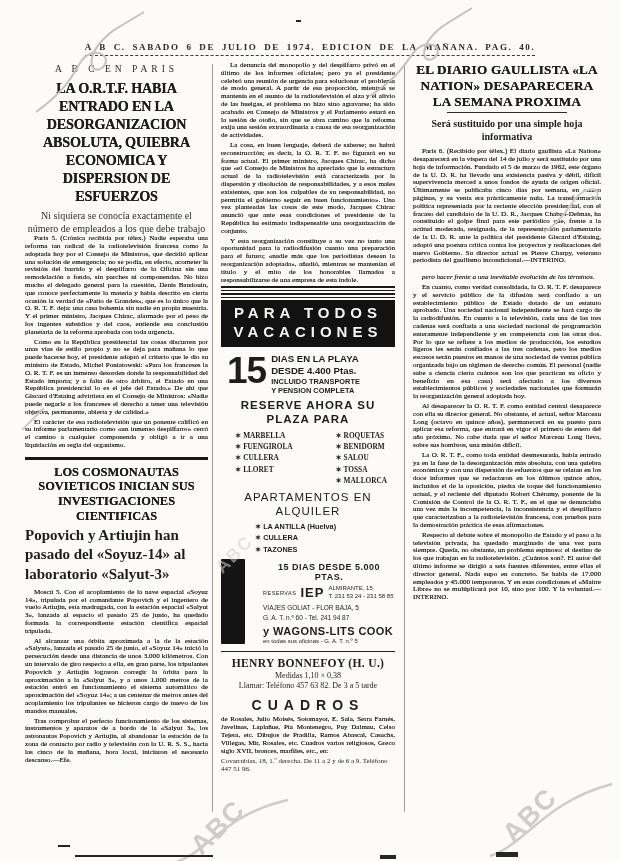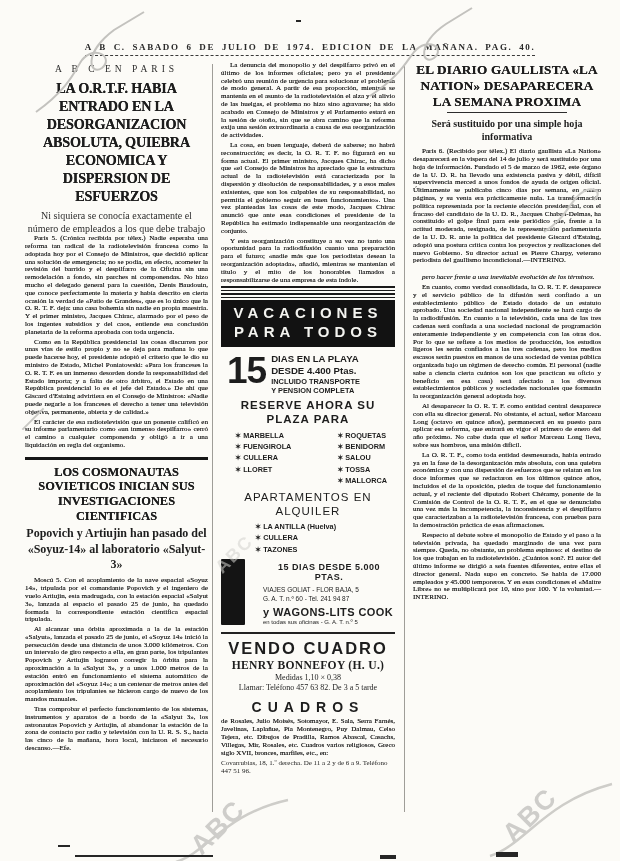--- a/index.html
+++ b/index.html
@@ -19,40 +19,40 @@
   
   .kicker{text-align:center;font-size:9.5px;letter-spacing:4px;margin:2px 0 5px;color:#2b2b2b;}
   .headline1{font-weight:bold;font-size:14.2px;line-height:1.27;text-align:center;margin-bottom:5px;
         letter-spacing:-0.2px;text-shadow:0 0 .4px #222;}
   .subhead{font-size:10px;line-height:1.25;text-align:center;color:#2d2d2d;}
   .bt{font-size:7.1px;line-height:1.1;text-align:justify;color:#262626;text-shadow:0 0 .3px #555;}
   .bt p, .bt .bp{margin:0 0 2px;text-indent:9px;}
   .italic{font-style:italic;}
   .thickrule{height:3px;background:#161616;margin:7px 0 5px;}
   .h2{font-weight:bold;font-size:12.4px;line-height:1.18;text-align:center;text-shadow:0 0 .4px #222;}
-  .subhead2{font-weight:bold;font-size:12px;line-height:1.28;text-align:center;margin:3px 0 5px;}
+  .subhead2{font-weight:bold;font-size:15px;line-height:1.28;margin:3px 0 5px;}
   .headline3{font-weight:bold;font-size:13.2px;line-height:1.22;text-align:center;letter-spacing:.2px;
         text-shadow:0 0 .4px #222;}
   .hl-rule{width:64%;height:1px;background:#2c2c2c;margin:2px auto 4px;}
   .subhead3{font-weight:bold;font-size:10px;line-height:1.3;text-align:center;margin-bottom:5px;}
   
   .rulestack div{height:1.5px;background:#1a1a1a;margin:2px 0;}
   .ad-banner{background:#121212;color:#f4f4f0;text-align:center;padding:4px 0 5px;margin-top:2px;}
   .ad-banner div{font-family:"Liberation Sans",sans-serif;font-weight:bold;font-size:15px;
         letter-spacing:5px;line-height:1.25;}
   .ad15row{display:flex;gap:5px;margin:6px 0 3px;padding-left:6px;}
   .big15{font-family:"Liberation Sans",sans-serif;font-weight:bold;font-size:37px;line-height:.95;
         letter-spacing:-1px;}
   .offer-lines{font-family:"Liberation Sans",sans-serif;font-weight:bold;}
   .offer-lines .ol{font-size:7.4px;line-height:1.25;}
   .offer-lines .ol:nth-child(1),.offer-lines .ol:nth-child(2){font-size:9.6px;}
   .reserve{font-family:"Liberation Sans",sans-serif;font-weight:bold;font-size:11.5px;line-height:1.2;
         text-align:center;letter-spacing:1px;margin:4px 0 3px;}
   .dests{display:flex;justify-content:space-between;padding:0 8px 0 14px;margin:3px 0 4px;}
-  .dlist{font-family:Liberation Sans, sans-serif;font-weight:bold;font-size:7.3px;line-height:1.55;}
+  .dlist{font-family:Liberation Serif, serif;font-weight:bold;font-size:7.3px;line-height:1.55;}
   .di .blt{margin-right:2px;}
   .apt-title{font-family:"Liberation Sans",sans-serif;font-weight:normal;font-size:11.5px;line-height:1.2;
         text-align:center;letter-spacing:1px;margin:5px 0 2px;}
   .apts{font-family:"Liberation Sans",sans-serif;font-weight:bold;font-size:7.3px;line-height:1.55;
         padding-left:34px;margin-bottom:4px;}
   .offer2{font-family:"Liberation Sans",sans-serif;font-weight:bold;font-size:9px;text-align:center;
         margin:3px 0 3px;letter-spacing:.5px;}
   .resv-flex{display:flex;gap:18px;}
   .blackbar{width:24px;background:#141414;border-radius:1px;}
   .resv-content{flex:1;font-family:"Liberation Sans",sans-serif;}
@@ -123,22 +123,22 @@
       </div>
 
     <div>
       <div class="rulestack">
         <div></div>
           <div></div>
           <div></div>
           <div></div>
       </div>
       <div class="ad-banner">
+        <div>PARA TODOS</div>
         <div>VACACIONES</div>
-        <div>PARA TODOS</div>
       </div>
       <div class="ad15row">
         <div class="big15">15</div>
         <div class="offer-lines">
             <div class="ol">DIAS EN LA PLAYA</div>
             <div class="ol">DESDE 4.400 Ptas.</div>
             <div class="ol">INCLUIDO TRANSPORTE</div>
             <div class="ol">Y PENSION COMPLETA</div>
           </div>
       </div>
@@ -161,34 +161,41 @@
       <div class="apt-title">APARTAMENTOS EN ALQUILER</div>
       <div class="apts">
           <div class="di"><span class="blt">✶</span><span>LA ANTILLA (Huelva)</span></div>
           <div class="di"><span class="blt">✶</span><span>CULLERA</span></div>
           <div class="di"><span class="blt">✶</span><span>TAZONES</span></div>
         </div>
       <div class="resv-flex">
         <div class="blackbar"></div>
         <div class="resv-content">
           <div class="offer2">15 DIAS DESDE 5.000 PTAS.</div>
+          <div class="resv-row1">
+            <span class="resv-label">RESERVAS</span>
+            <span class="agency1">IEP</span>
+            <span class="agency1-right">
+              <div>ALMIRANTE, 15</div>
+              <div>T. 231 53 24 - 231 58 85</div>
+            </span>
+          </div>
           <div class="agency2-lines">
             <div>VIAJES GOLIAT - FLOR BAJA, 5</div>
             <div>G. A. T. n.º 60 - Tel. 241 94 87</div>
           </div>
           <div class="wagons">y WAGONS-LITS COOK</div>
           <div class="wagons-note">en todas sus oficinas - G. A. T. n.º 5</div>
         </div>
       </div>
     </div>
 
     <div class="ad-sep"></div>
 
     <div>
-      <div class="vendo-title">VENDO CUADRO</div>
       <div class="vendo-artist">HENRY BONNEFOY (H. U.)</div>
       <div class="vendo-line">Medidas 1,10 × 0,38</div>
       <div class="vendo-line">Llamar: Teléfono 457 63 82. De 3 a 5 tarde</div>
     </div>
 
     <div>
       <div class="cuadros-title">CUADROS</div>
       <div class="cuadros-body">de Rosales, Julio Moisés, Sotomayor, E. Sala, Serra Farnés, Javelinas, Laplañue, Pía Montenegro, Puy Dalmau, Celso Tejera, etc. Dibujos de Pradilla, Ramos Abascal, Casachs, Villegas, Mir, Rosales, etc. Cuadros varios religiosos, Greco siglo XVII, bronces, marfiles, etc., en:</div>
       <div class="cuadros-contact">Covarrubias, 18, 1.º derecha. De 11 a 2 y de 6 a 9. Teléfono 447 51 96.</div>
     </div>

